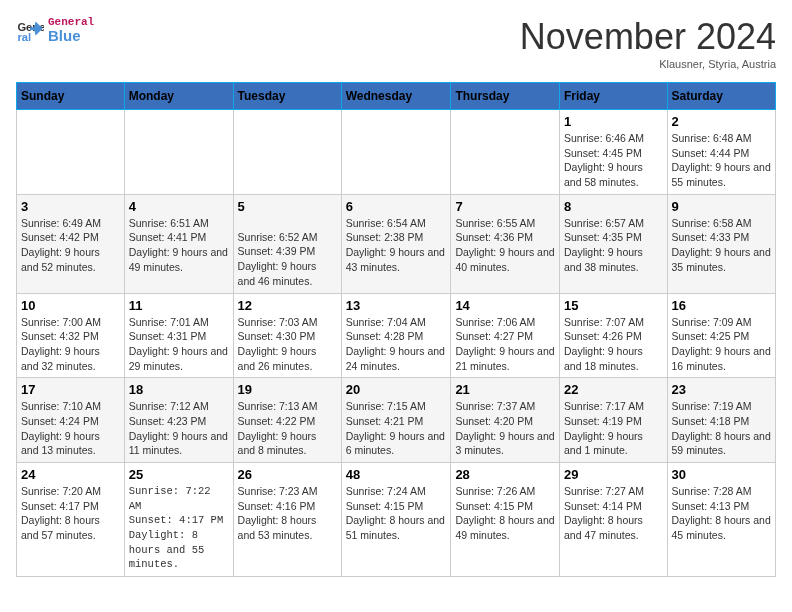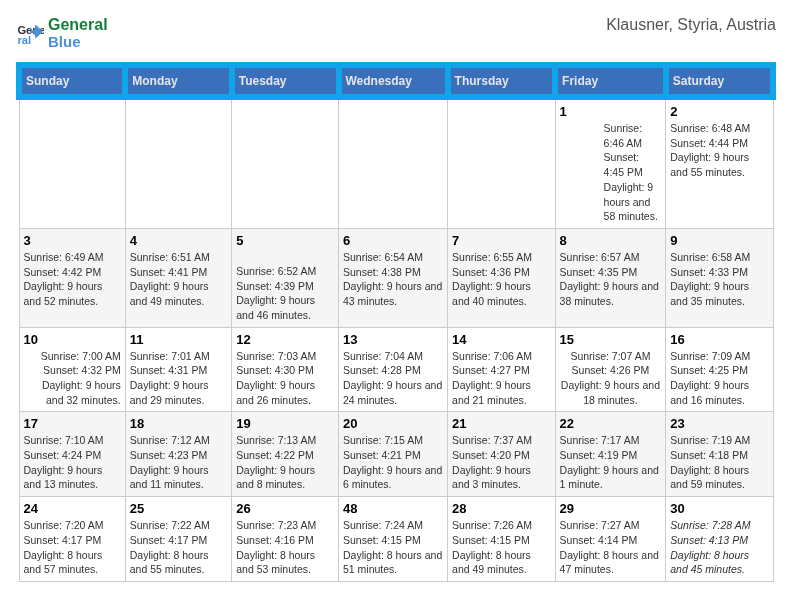--- a/index.html
+++ b/index.html
@@ -27,36 +27,36 @@
     }
     .title-area {
       text-align: right;
     }
     .month-title {
       font-size: 36px;
       font-weight: normal;
       color: #333;
     }
     .location-title {
-      font-size: 16px;
+      font-size: 11px;
       color: #555;
     }
     table {
       width: 100%;
       border-collapse: collapse;
       font-size: 11px;
     }
     thead tr th {
       background-color: #3a6fbb;
-      color: #e5e5e5;
+      color: #000000;
       padding: 6px 4px;
       text-align: left;
       font-size: 12px;
       font-weight: bold;
-      border: 6px solid #0ea5e9;
+      border: 1px solid #0ea5e9;
     }
     tbody tr td {
       border: 1px solid #ccc;
       vertical-align: top;
       padding: 4px;
       height: 80px;
       width: 113px;
       background: #fff;
     }
     tbody tr:nth-child(even) td {
@@ -81,25 +81,26 @@
 <body>
 
 <div class="header-area">
   <div class="logo">
     <svg class="logo-icon" viewBox="0 0 40 40">
       <text x="2" y="22" font-size="16" font-weight="bold" fill="#333">Gene</text>
       <text x="2" y="36" font-size="16" font-weight="bold" fill="#4a90d9">ral</text>
       <polygon points="28,8 38,18 28,28 26,20 20,20 20,16 26,16" fill="#4a90d9"></polygon>
     </svg>
     <div>
-      <div style="font-size:16px;font-weight:bold;color:#15803d;line-height:1.1;">General</div>
+      <div style="font-size:11px;font-weight:bold;color:#be185d;line-height:1.1;font-family:Liberation Mono, monospace;">General</div>
       <div style="font-size:15px;font-weight:bold;color:#4a90d9;line-height:1.1;">Blue</div>
     </div>
   </div>
   <div class="title-area">
+    <div class="month-title">November 2024</div>
     <div class="location-title">Klausner, Styria, Austria</div>
   </div>
 </div>
 
 <table>
   <thead>
     <tr id="header-row">
         <th>Sunday</th>
         <th>Monday</th>
         <th>Tuesday</th>
@@ -111,21 +112,21 @@
   </thead>
   <tbody id="calendar-body">
       <tr>
         <td class="empty-cell"></td>
         <td class="empty-cell"></td>
         <td class="empty-cell"></td>
         <td class="empty-cell"></td>
         <td class="empty-cell"></td>
         <td>
           <span class="day-number">1</span>
-          <div class="day-info" style="white-space: pre-line; margin-left: 44px;">Sunrise: 6:46 AM
+          <div class="day-info" style="white-space: pre-line;">Sunrise: 6:46 AM
 Sunset: 4:45 PM
 Daylight: 9 hours and 58 minutes.</div>
         </td>
         <td>
           <span class="day-number">2</span>
           <div class="day-info" style="white-space: pre-line;">Sunrise: 6:48 AM
 Sunset: 4:44 PM
 Daylight: 9 hours and 55 minutes.</div>
         </td>
       </tr>
@@ -144,21 +145,21 @@
         </td>
         <td>
           <span class="day-number">5</span>
           <div class="day-info" style="white-space: pre-line; margin-top: 16px;">Sunrise: 6:52 AM
 Sunset: 4:39 PM
 Daylight: 9 hours and 46 minutes.</div>
         </td>
         <td>
           <span class="day-number">6</span>
           <div class="day-info" style="white-space: pre-line;">Sunrise: 6:54 AM
-Sunset: 4:38 PM
+Sunset: 2:38 PM
 Daylight: 9 hours and 43 minutes.</div>
         </td>
         <td>
           <span class="day-number">7</span>
           <div class="day-info" style="white-space: pre-line;">Sunrise: 6:55 AM
 Sunset: 4:36 PM
 Daylight: 9 hours and 40 minutes.</div>
         </td>
         <td>
           <span class="day-number">8</span>
@@ -169,21 +170,21 @@
         <td>
           <span class="day-number">9</span>
           <div class="day-info" style="white-space: pre-line;">Sunrise: 6:58 AM
 Sunset: 4:33 PM
 Daylight: 9 hours and 35 minutes.</div>
         </td>
       </tr>
       <tr>
         <td>
           <span class="day-number">10</span>
-          <div class="day-info" style="white-space: pre-line; text-align: right;">Sunrise: 7:00 AM
+          <div class="day-info" style="white-space: pre-line;">Sunrise: 7:00 AM
 Sunset: 4:32 PM
 Daylight: 9 hours and 32 minutes.</div>
         </td>
         <td>
           <span class="day-number">11</span>
           <div class="day-info" style="white-space: pre-line;">Sunrise: 7:01 AM
 Sunset: 4:31 PM
 Daylight: 9 hours and 29 minutes.</div>
         </td>
         <td>
@@ -199,21 +200,21 @@
 Daylight: 9 hours and 24 minutes.</div>
         </td>
         <td>
           <span class="day-number">14</span>
           <div class="day-info" style="white-space: pre-line;">Sunrise: 7:06 AM
 Sunset: 4:27 PM
 Daylight: 9 hours and 21 minutes.</div>
         </td>
         <td>
           <span class="day-number">15</span>
-          <div class="day-info" style="white-space: pre-line; text-align: center;">Sunrise: 7:07 AM
+          <div class="day-info" style="white-space: pre-line;">Sunrise: 7:07 AM
 Sunset: 4:26 PM
 Daylight: 9 hours and 18 minutes.</div>
         </td>
         <td>
           <span class="day-number">16</span>
           <div class="day-info" style="white-space: pre-line;">Sunrise: 7:09 AM
 Sunset: 4:25 PM
 Daylight: 9 hours and 16 minutes.</div>
         </td>
       </tr>
@@ -263,21 +264,21 @@
       </tr>
       <tr>
         <td>
           <span class="day-number">24</span>
           <div class="day-info" style="white-space: pre-line;">Sunrise: 7:20 AM
 Sunset: 4:17 PM
 Daylight: 8 hours and 57 minutes.</div>
         </td>
         <td>
           <span class="day-number">25</span>
-          <div class="day-info" style="white-space: pre-line;">Sunrise: 7:22 AM
+          <div class="day-info" style="white-space: pre-line; font-family: Liberation Mono, monospace;">Sunrise: 7:22 AM
 Sunset: 4:17 PM
 Daylight: 8 hours and 55 minutes.</div>
         </td>
         <td>
           <span class="day-number">26</span>
           <div class="day-info" style="white-space: pre-line;">Sunrise: 7:23 AM
 Sunset: 4:16 PM
 Daylight: 8 hours and 53 minutes.</div>
         </td>
         <td>
@@ -293,19 +294,19 @@
 Daylight: 8 hours and 49 minutes.</div>
         </td>
         <td>
           <span class="day-number">29</span>
           <div class="day-info" style="white-space: pre-line;">Sunrise: 7:27 AM
 Sunset: 4:14 PM
 Daylight: 8 hours and 47 minutes.</div>
         </td>
         <td>
           <span class="day-number">30</span>
-          <div class="day-info" style="white-space: pre-line; font-style: italic;">Sunrise: 7:28 AM
+          <div class="day-info" style="white-space: pre-line;">Sunrise: 7:28 AM
 Sunset: 4:13 PM
 Daylight: 8 hours and 45 minutes.</div>
         </td>
       </tr>
     </tbody>
 </table>
 
 </body></html>

